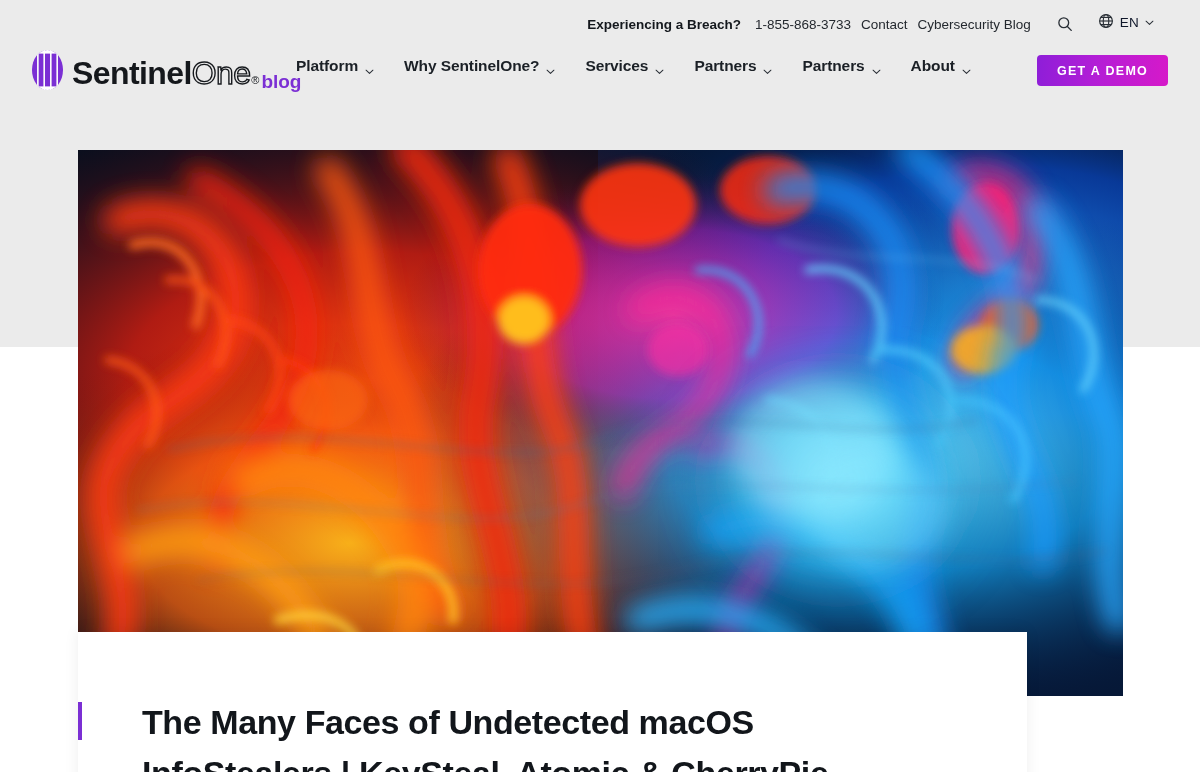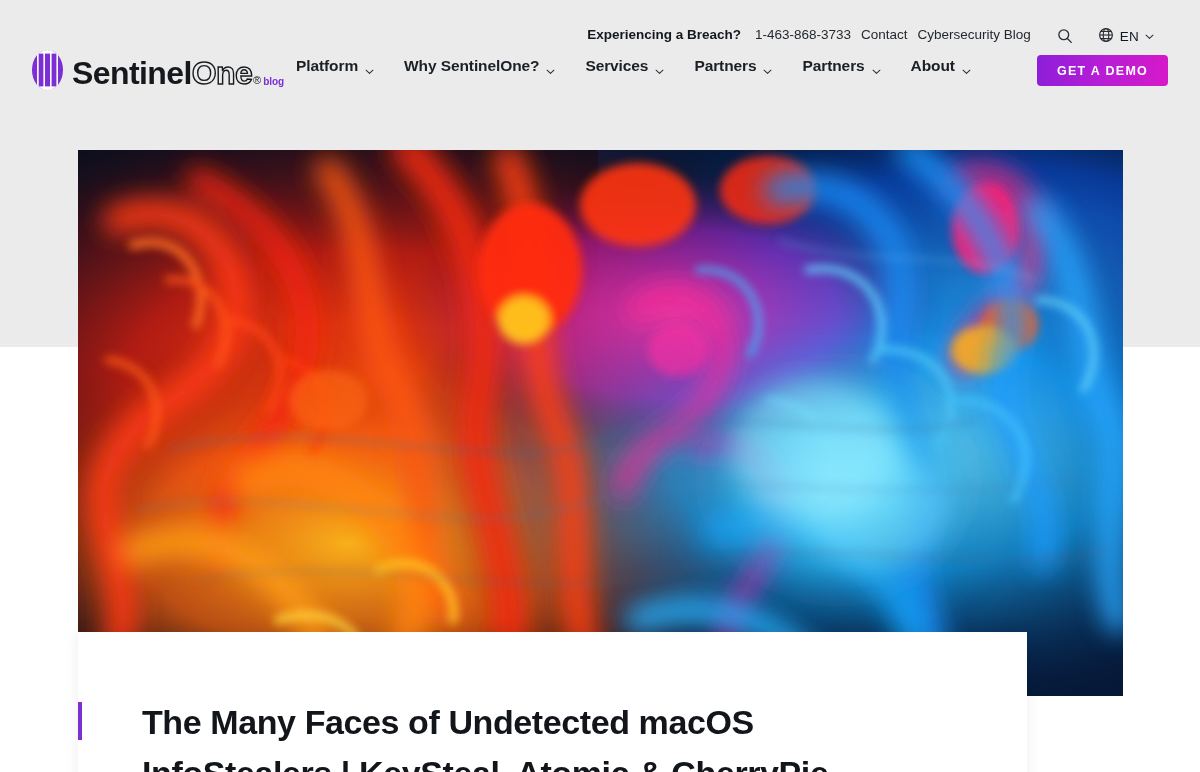--- a/index.html
+++ b/index.html
@@ -31,24 +31,24 @@
     left: 0; top: 0;
     width: 1200px;
     height: 347px;
     background: #ebebeb;
   }
 
   
   .utility-bar {
     position: absolute;
     right: 46px;
-    top: 27px;
+    top: 10px;
     height: 22px;
     display: flex;
-    align-items: flex-start;
+    align-items: flex-end;
     gap: 5px;
     font-size: 13.5px;
     color: #1d2228;
     white-space: nowrap;
   }
   .breach-label {
     font-weight: bold;
     color: #14181d;
     font-size: 13.5px;
   }
@@ -107,34 +107,34 @@
   }
   .logo-sentinel {
     font-size: 32px;
     font-weight: bold;
     letter-spacing: -0.6px;
     color: #15181c;
     line-height: 32px;
   }
   .logo-one {
     font-size: 32px;
-    font-weight: 700;
+    font-weight: 400;
     letter-spacing: -0.6px;
     line-height: 32px;
     color: transparent;
     -webkit-text-stroke: 1.4px #15181c;
   }
   .logo-reg {
     font-size: 11px;
     color: #15181c;
     line-height: 18px;
     margin-left: 1px;
   }
   .logo-blog {
-    font-size: 10px;
+    font-size: 19px;
     font-weight: bold;
     color: #7b2fd4;
     line-height: 15px;
     margin-left: 2px;
     letter-spacing: -0.1px;
     margin-top: 20px;
   }
 
   .nav-menu {
     position: absolute;
@@ -229,21 +229,21 @@
 </style>
 </head>
 <body>
 
 <div class="page">
 
   <header class="header-band">
 
     <div class="utility-bar">
       <span class="breach-label">Experiencing a Breach?</span>
-      <a class="breach-phone">1-463-868-3733</a>
+      <a class="breach-phone">1-855-868-3733</a>
       <a class="util-link">Contact</a>
       <a class="util-link">Cybersecurity Blog</a>
 
       <span class="util-icon-btn">
         <svg viewBox="0 0 18 18" width="16" height="16" fill="none" stroke="#2a3037" stroke-width="1.5">
           <circle cx="7.6" cy="7.6" r="5.5"></circle>
           <line x1="11.7" y1="11.8" x2="16" y2="16.2" stroke-linecap="round"></line>
         </svg>
       </span>
 

